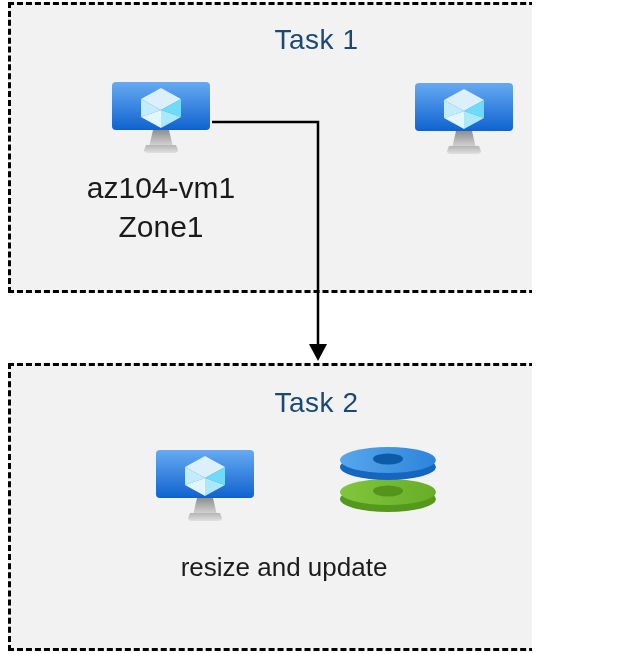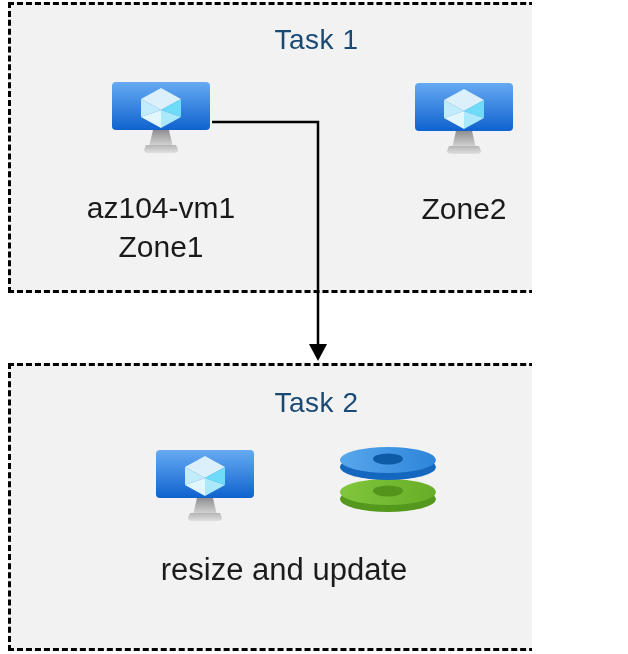--- a/index.html
+++ b/index.html
@@ -29,39 +29,38 @@
     letter-spacing: 0.5px;
   }
   #task1-box .task-title { top: 19px; }
   #task2-box .task-title { top: 21px; text-align: center; }
   .vm-node {
     position: absolute;
     width: 200px;
     display: flex;
     flex-direction: column;
     align-items: center;
-    gap: 20px;
   }
   .vm-node svg.vm-svg { flex: 0 0 auto; }
   .vm-label {
     margin-top: 12px;
     text-align: center;
     font-size: 30px;
     line-height: 39px;
     color: #1a1a1a;
   }
   #vm-node-1 { left: 50px;  top: 77px; }
   #vm-node-2 { left: 353px; top: 78px; }
   #task2-vm-icon  { position: absolute; left: 145px; top: 84px; }
   #task2-disk-icon{ position: absolute; left: 327px; top: 81px; }
   #task2-caption {
     position: absolute;
     left: 93px; top: 186px; width: 360px;
     text-align: center;
-    font-size: 31px;
+    font-size: 26px;
     color: #1c1c1c;
   }
   #connector-overlay {
     position: absolute;
     left: 0; top: 0;
     z-index: 4;
     pointer-events: none;
   }
   #symbol-defs { position: absolute; width: 0; height: 0; overflow: hidden; }
 </style>
@@ -130,21 +129,20 @@
         <div>az104-vm1</div>
         <div>Zone1</div>
       </div>
     </div>
 
     <div class="vm-node" id="vm-node-2">
       <svg class="vm-svg" width="98" height="74">
         <use href="#sym-vm"></use>
       </svg>
       <div class="vm-label">
-        <div>Zone2</div>
       </div>
     </div>
   </div>
 
   <div class="task-box" id="task2-box">
     <div class="task-title">Task 2</div>
 
     <svg id="task2-vm-icon" width="98" height="74">
       <use href="#sym-vm"></use>
     </svg>

